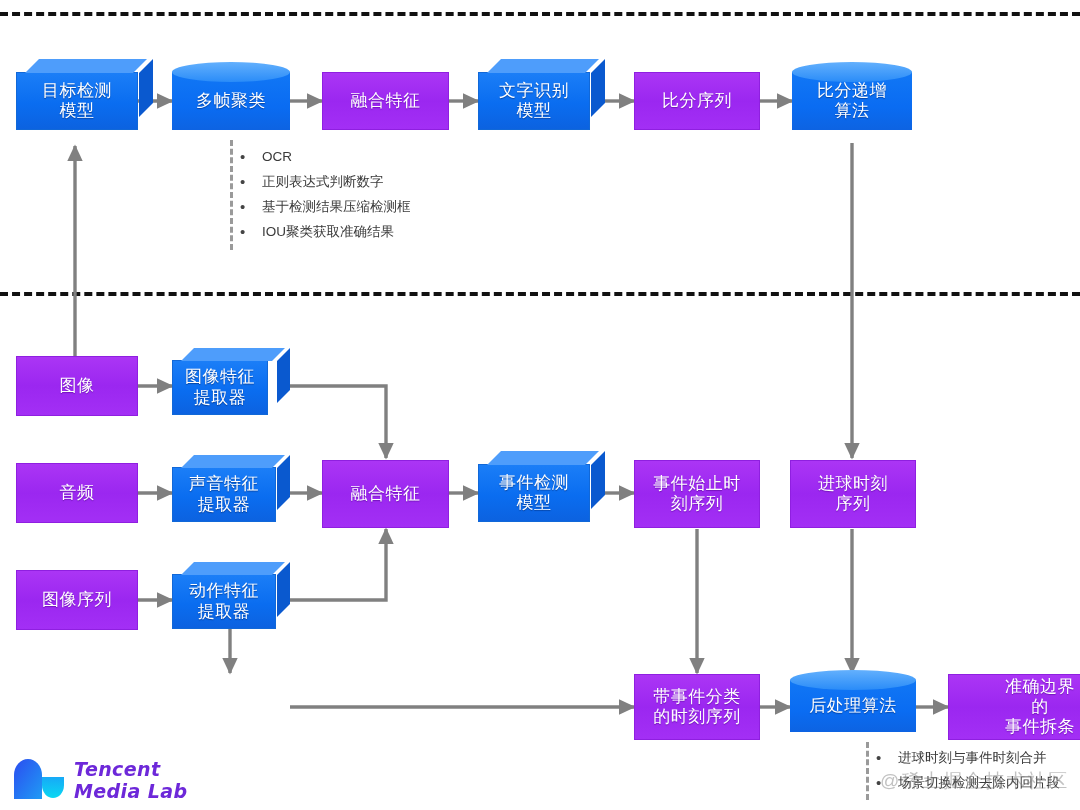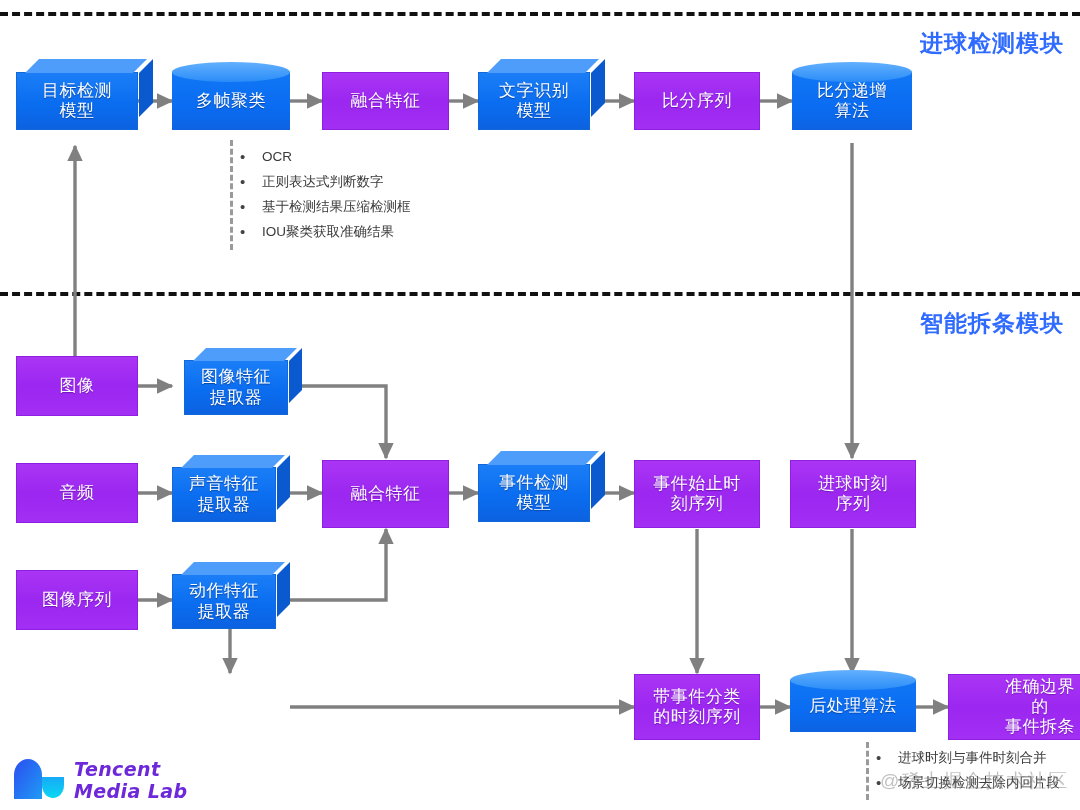--- a/index.html
+++ b/index.html
@@ -46,22 +46,20 @@
              letter-spacing:2px;white-space:nowrap;}
 </style>
 </head>
 <body>
 
 <div id="stage">
 
   <div class="divider" style="top:12px;"></div>
   <div class="divider" style="top:292px;"></div>
 
-  <div class="section-title" style="right:16px;top:28px;">进球检测模块</div>
-  <div class="section-title" style="right:16px;top:308px;">智能拆条模块</div>
 
   <svg id="wires">
     <defs>
       <marker id="ah" viewBox="0 0 10 10" refX="8.6" refY="5" markerWidth="5.2" markerHeight="5.2" orient="auto-start-reverse">
         <path d="M0,0.6 L9.5,5 L0,9.4 z" fill="#808080"></path>
       </marker>
     </defs>
     <g stroke="#808080" stroke-width="3.4" fill="none" marker-end="url(#ah)">
 
       <path d="M138,101 L172,101"></path>
@@ -168,21 +166,21 @@
   <div class="node rect-purple" style="left:16px;top:356px;width:122px;height:60px;">
     <span>图像</span>
   </div>
   <div class="node rect-purple" style="left:16px;top:463px;width:122px;height:60px;">
     <span>音频</span>
   </div>
   <div class="node rect-purple" style="left:16px;top:570px;width:122px;height:60px;">
     <span>图像序列</span>
   </div>
 
-  <div class="node box3d" style="left:184px;top:360px;width:104px;height:55px;">
+  <div class="node box3d" style="left:172px;top:360px;width:96px;height:55px;">
     <span class="face-top" style="left:8px;top:-13px;width:104px;height:13px;
           clip-path:polygon(0 100%,13px 0,100% 0,calc(100% - 13px) 100%);"></span>
     <span class="face-side" style="left:104px;top:-13px;width:13px;height:55px;
           clip-path:polygon(0 13px,100% 0,100% calc(100% - 13px),0 100%);"></span>
     <span style="white-space:pre-line;position:relative;z-index:3;">图像特征
 提取器</span>
   </div>
 
   <div class="node box3d" style="left:172px;top:467px;width:104px;height:55px;">
     <span class="face-top" style="left:8px;top:-13px;width:104px;height:13px;

